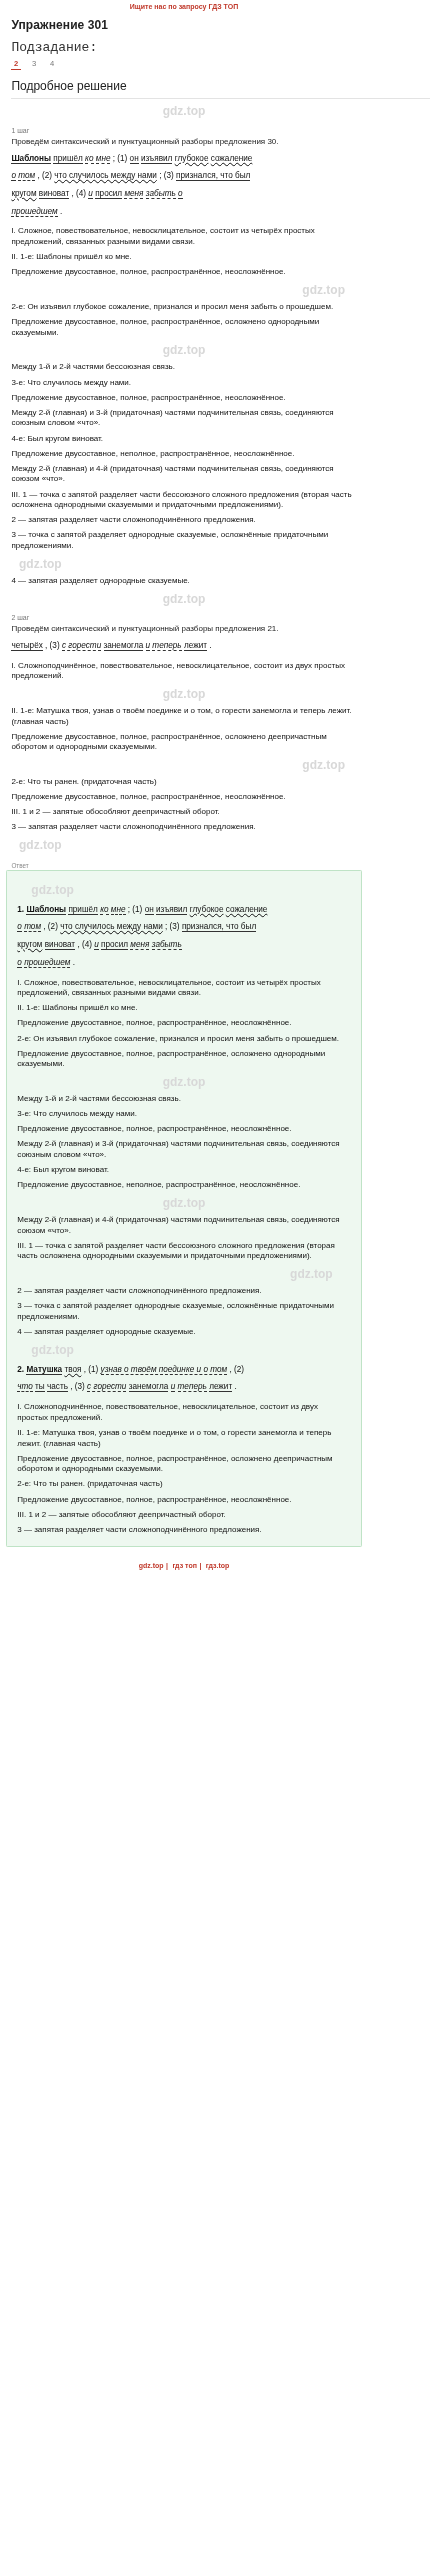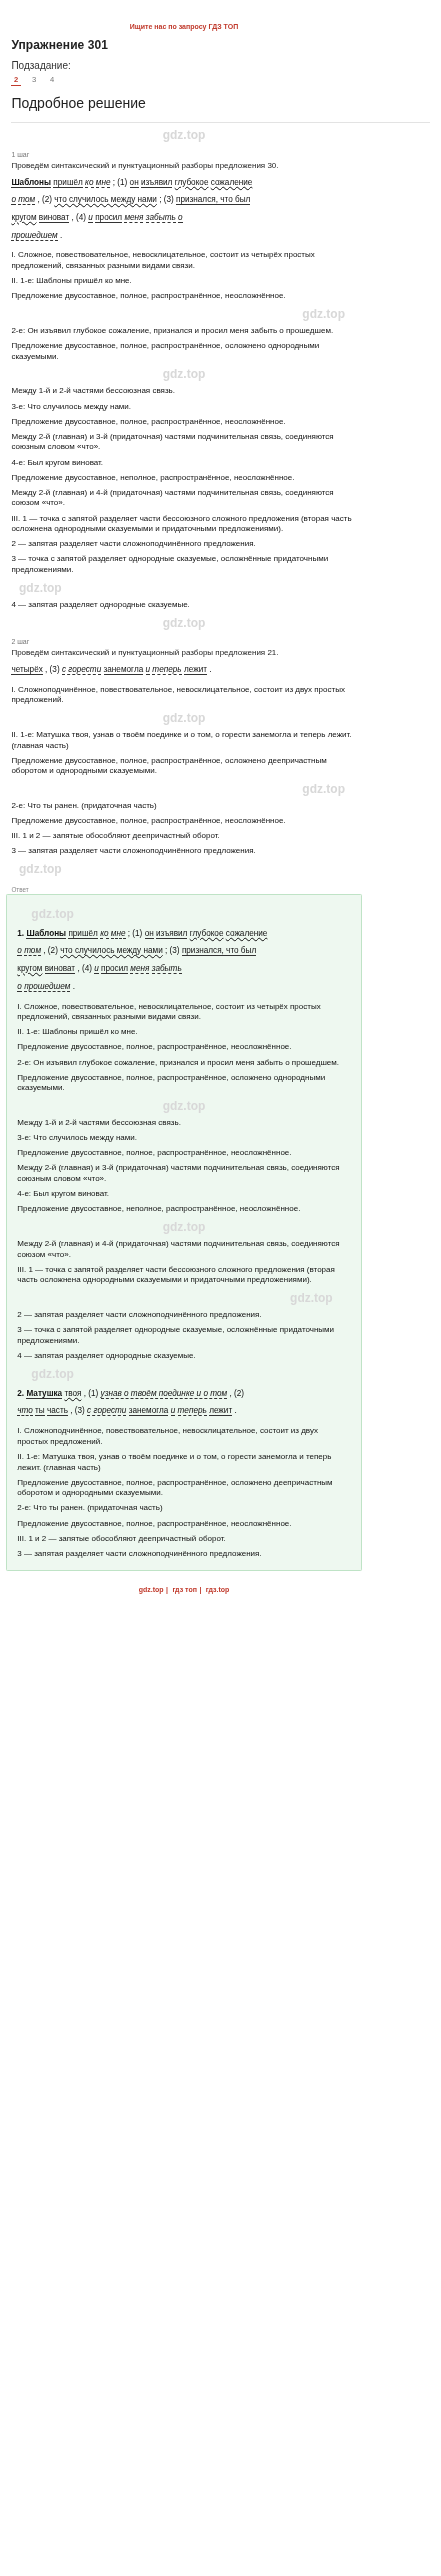--- a/index.html
+++ b/index.html
@@ -2,67 +2,68 @@
 <html style="font-size:10px"><head>
 <meta charset="utf-8">
 <style>
   * { box-sizing: border-box; }
   html, body {
     margin: 0; padding: 0;
     background: #ffffff;
     font-family: "Liberation Sans", sans-serif;
   }
   body { width: 442px; }
-  .page { width: 368px; position: relative; padding: 0 0 25px 0; margin-top: 20px; }
+  .page { width: 368px; position: relative; padding: 0 0 25px 0; }
 
   .topbar {
     text-align: center;
     font-size: 7px;
     color: #c0392b;
     padding: 3.2px 0 2.5px 0;
     font-weight: bold;
   }
 
   h1.ex-title {
     font-size: 12px;
     font-weight: bold;
     color: #222;
     margin: 5px 0 0 11.4px;
     letter-spacing: 0.1px;
   }
 
   .subsec-label {
-    font-size: 10px;
+    font-size: 13px;
     color: #333;
     margin: 8.8px 0 2.5px 11.4px;
+    font-family: Liberation Mono, monospace;
   }
   .tabs {
     margin: 0 0 3.8px 11.4px;
     display: flex;
     gap: 8.8px;
     align-items: center;
   }
   .tab {
     font-size: 7.6px;
     color: #777;
     padding: 0.6px 2.5px 1.9px 2.5px;
     cursor: pointer;
   }
   .tab.active {
     color: #c0392b;
     border-bottom: 1.3px solid #c0392b;
     font-weight: bold;
   }
 
   .solution-head {
-    font-size: 14px;
+    font-size: 12px;
     color: #222;
     margin: 8.8px 0 3.8px 11.4px;
     border-bottom: 0.6px solid #e3e3e3;
-    padding-bottom: 11px;
+    padding-bottom: 5px;
     width: 419px;
   }
 
   .wm {
     color: #d8d8d8;
     font-size: 12px;
     font-weight: bold;
     font-family: "Liberation Sans", sans-serif;
     pointer-events: none;
     user-select: none;

